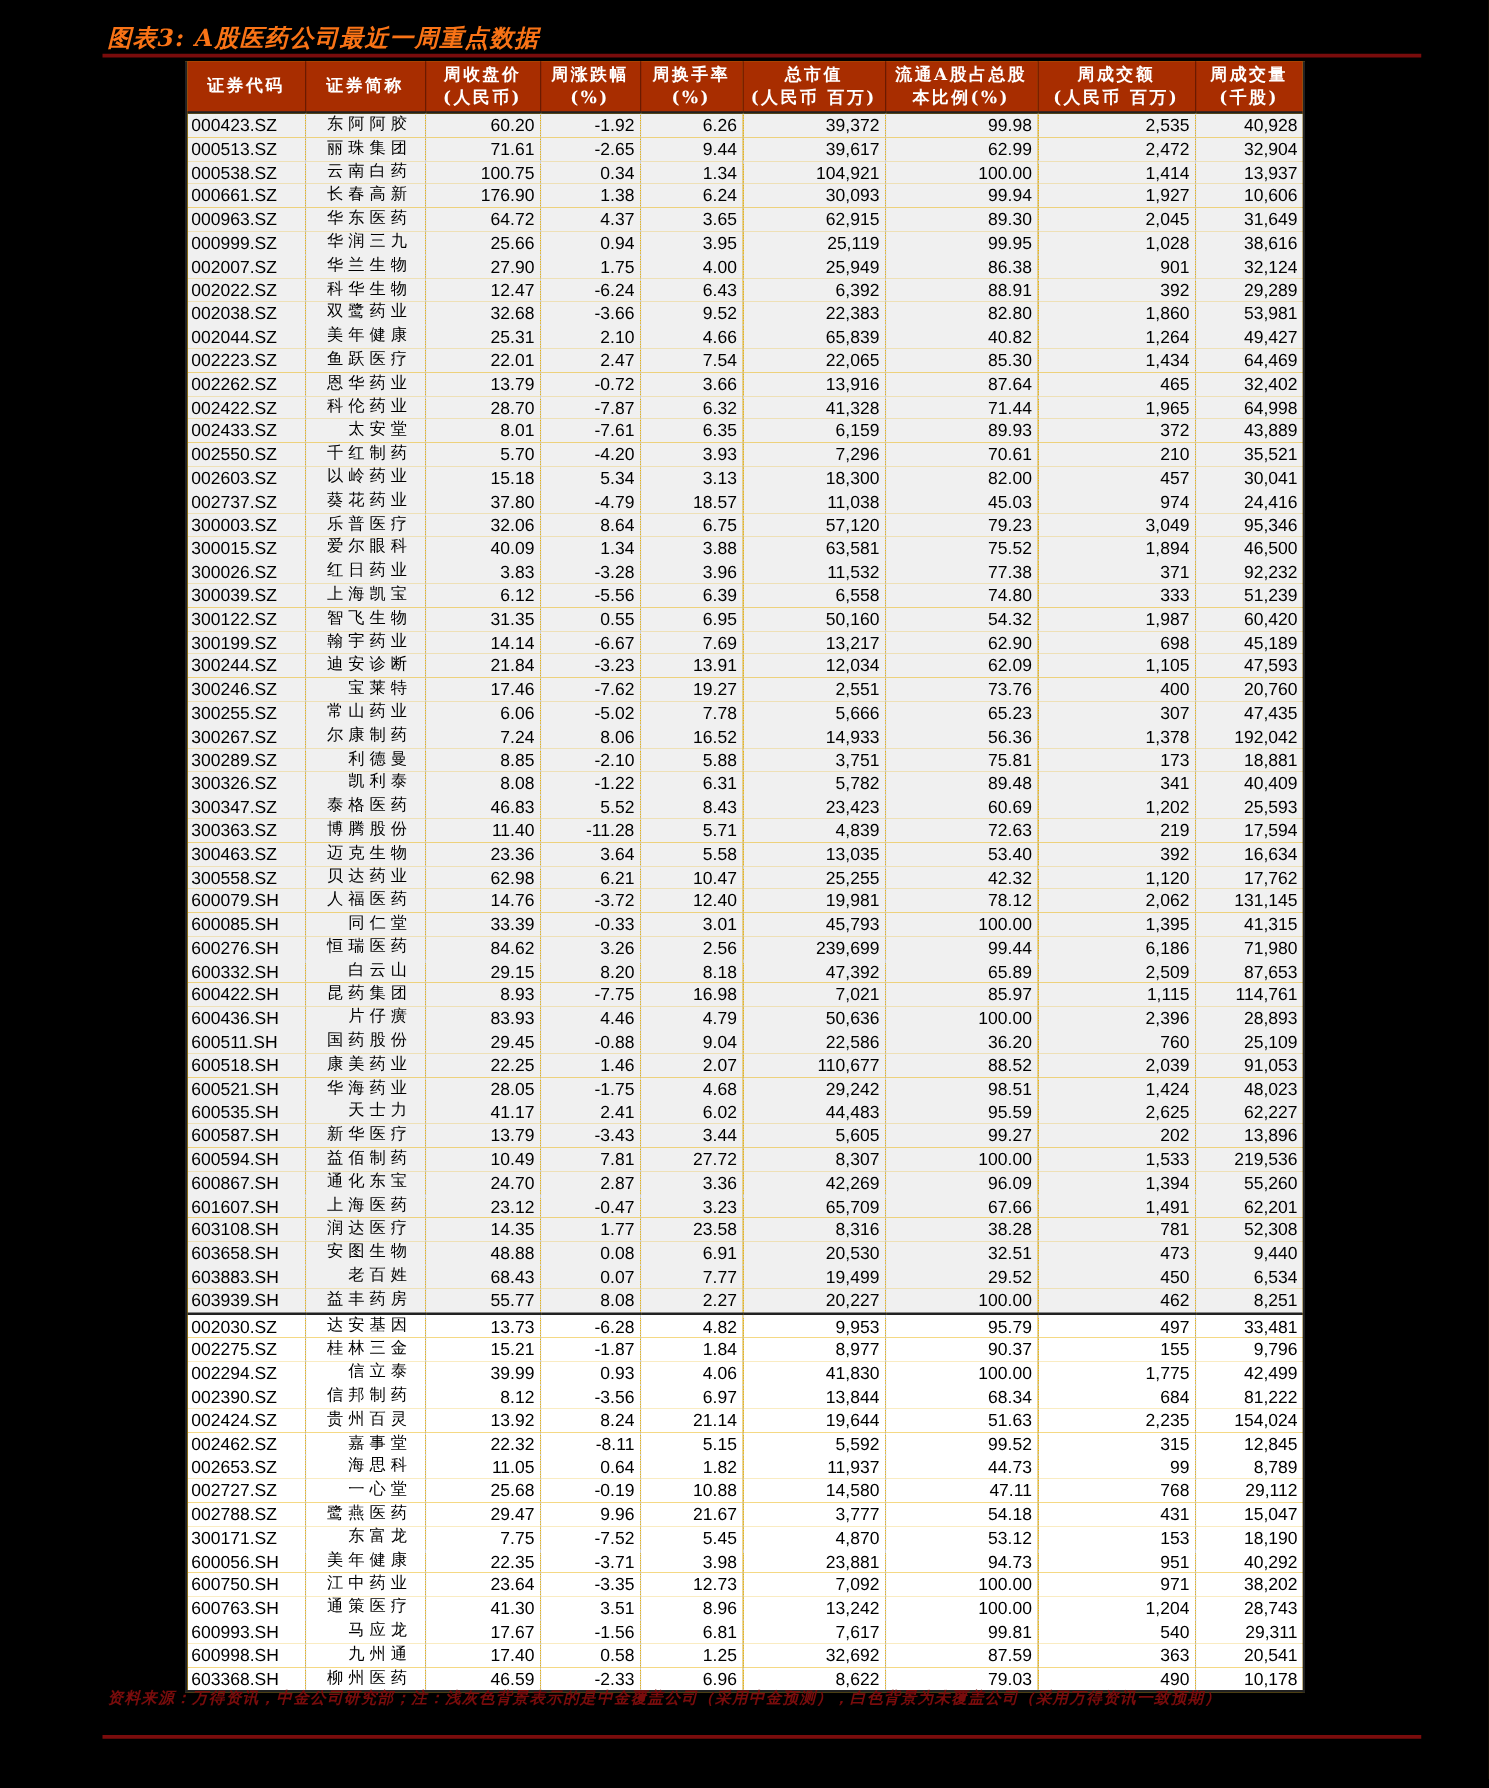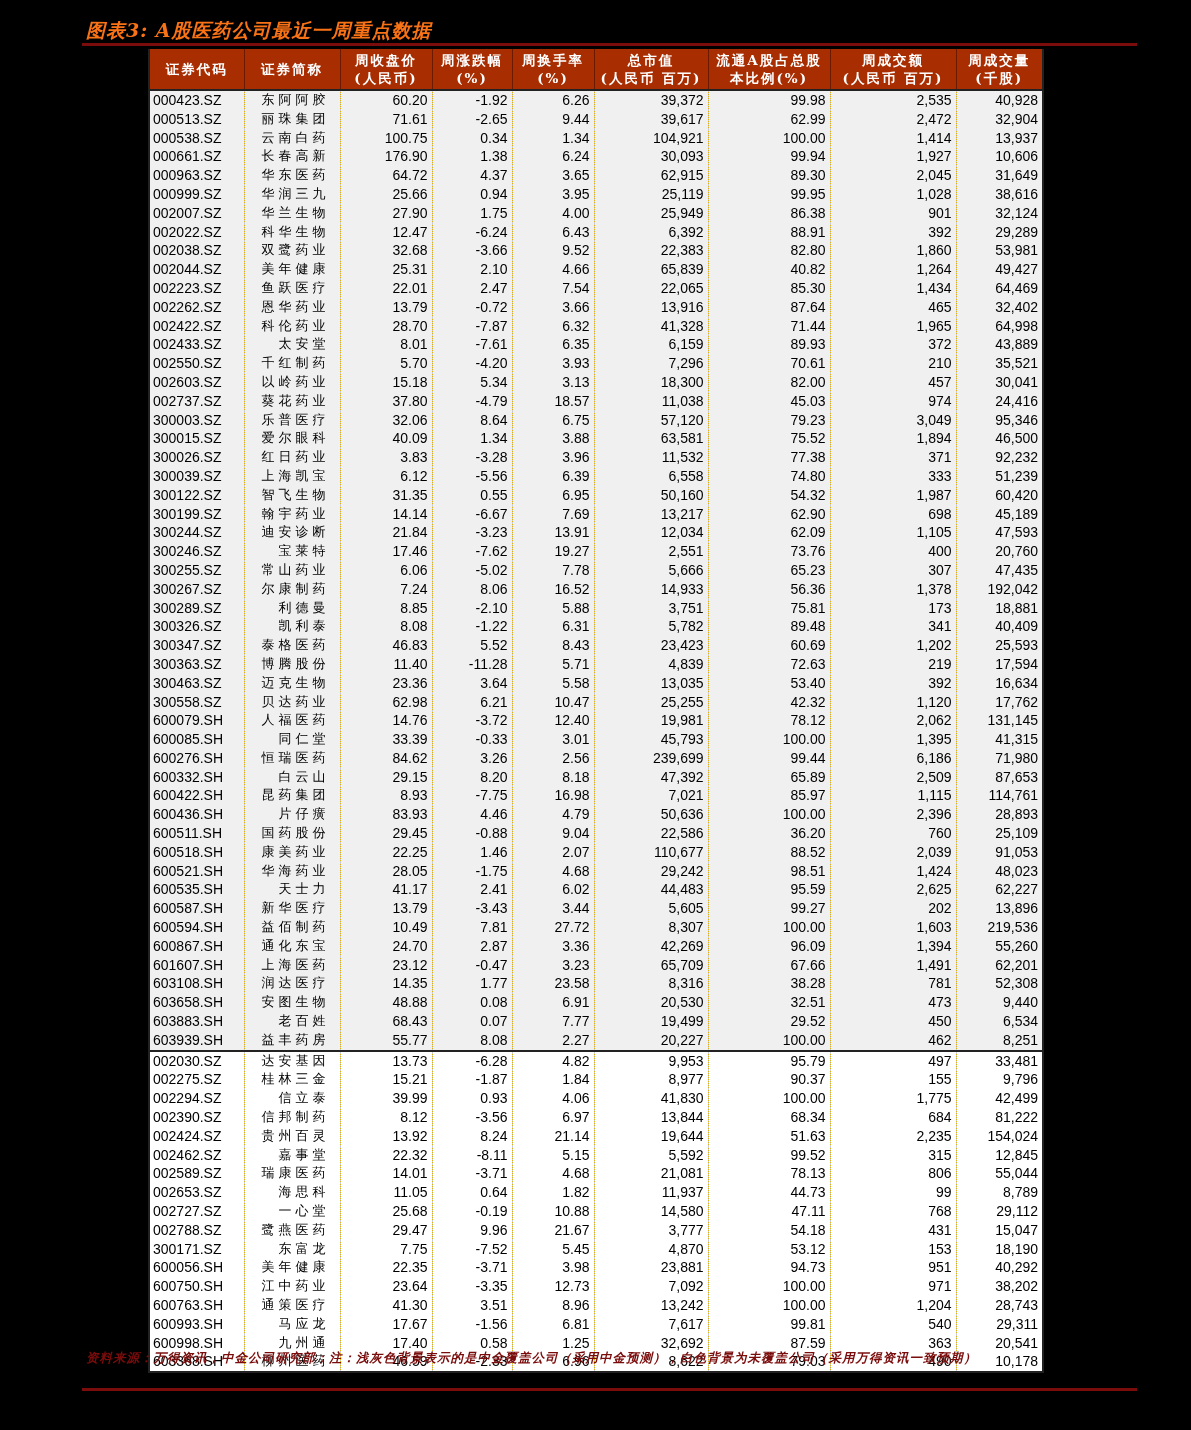--- a/index.html
+++ b/index.html
@@ -549,21 +549,21 @@
           <td class="num">13,896</td>
         </tr>
         <tr class="covered">
           <td class="code">600594.SH</td>
           <td class="name">益佰制药</td>
           <td class="num">10.49</td>
           <td class="num">7.81</td>
           <td class="num">27.72</td>
           <td class="num">8,307</td>
           <td class="num">100.00</td>
-          <td class="num">1,603</td>
+          <td class="num">1,533</td>
           <td class="num">219,536</td>
         </tr>
         <tr class="covered">
           <td class="code">600867.SH</td>
           <td class="name">通化东宝</td>
           <td class="num">24.70</td>
           <td class="num">2.87</td>
           <td class="num">3.36</td>
           <td class="num">42,269</td>
           <td class="num">96.09</td>
@@ -685,31 +685,20 @@
           <td class="name">嘉事堂</td>
           <td class="num">22.32</td>
           <td class="num">-8.11</td>
           <td class="num">5.15</td>
           <td class="num">5,592</td>
           <td class="num">99.52</td>
           <td class="num">315</td>
           <td class="num">12,845</td>
         </tr>
         <tr class="uncovered">
-          <td class="code">002589.SZ</td>
-          <td class="name">瑞康医药</td>
-          <td class="num">14.01</td>
-          <td class="num">-3.71</td>
-          <td class="num">4.68</td>
-          <td class="num">21,081</td>
-          <td class="num">78.13</td>
-          <td class="num">806</td>
-          <td class="num">55,044</td>
-        </tr>
-        <tr class="uncovered">
           <td class="code">002653.SZ</td>
           <td class="name">海思科</td>
           <td class="num">11.05</td>
           <td class="num">0.64</td>
           <td class="num">1.82</td>
           <td class="num">11,937</td>
           <td class="num">44.73</td>
           <td class="num">99</td>
           <td class="num">8,789</td>
         </tr>

